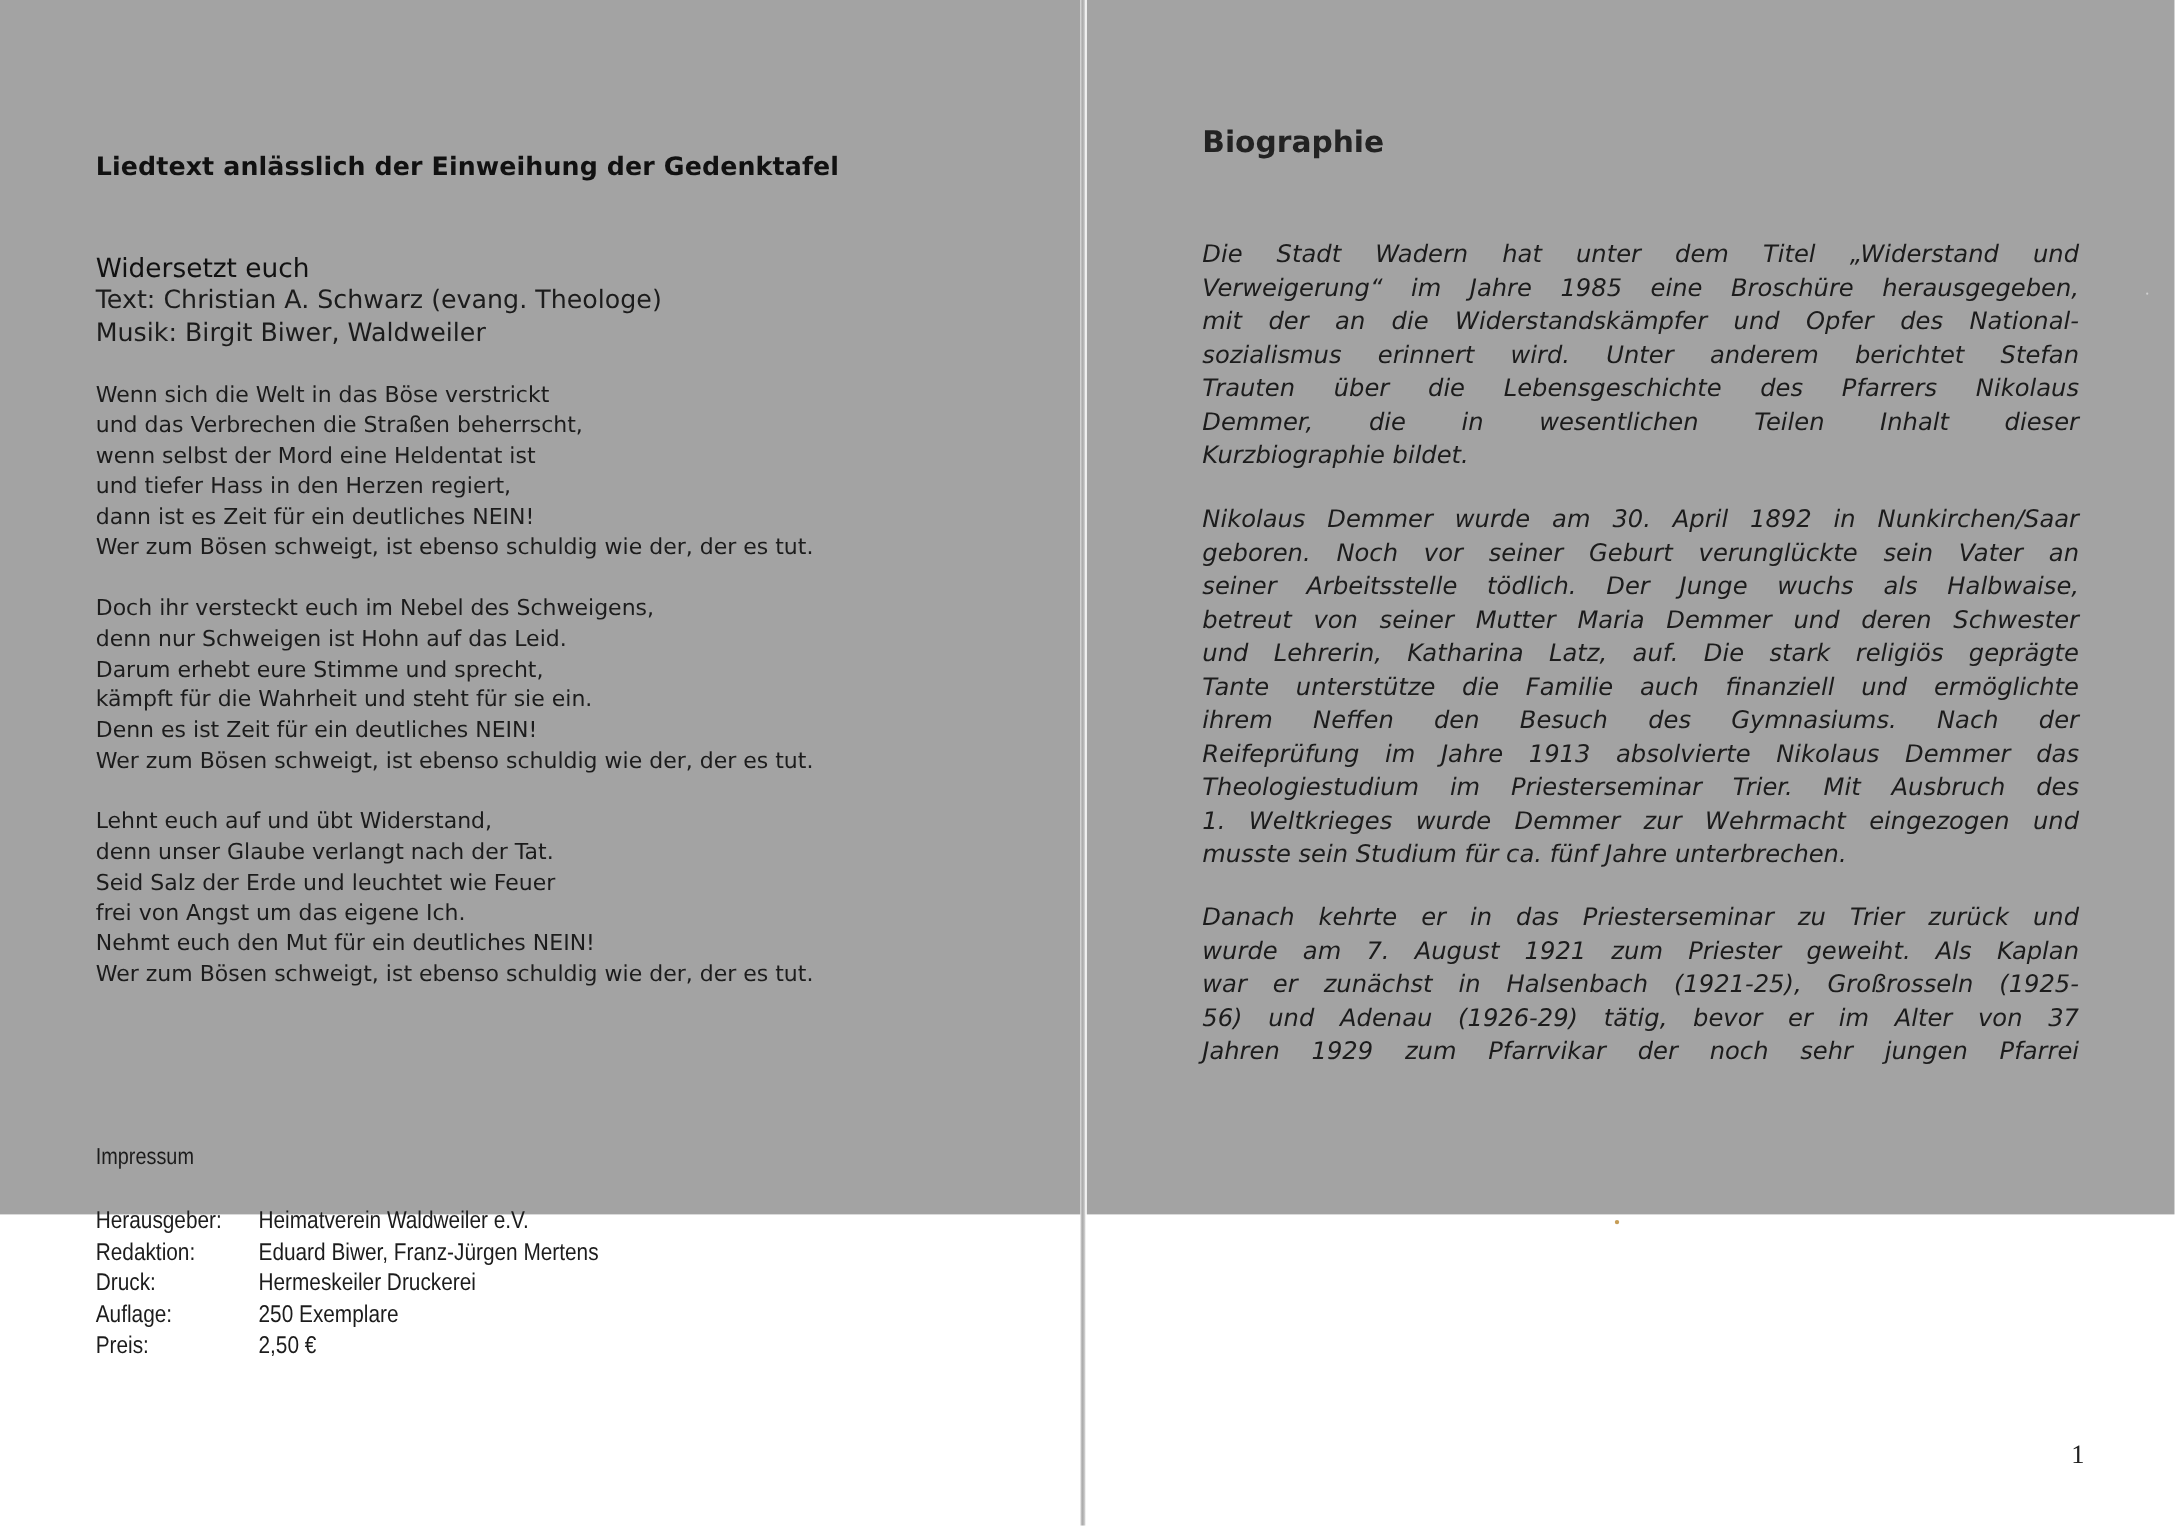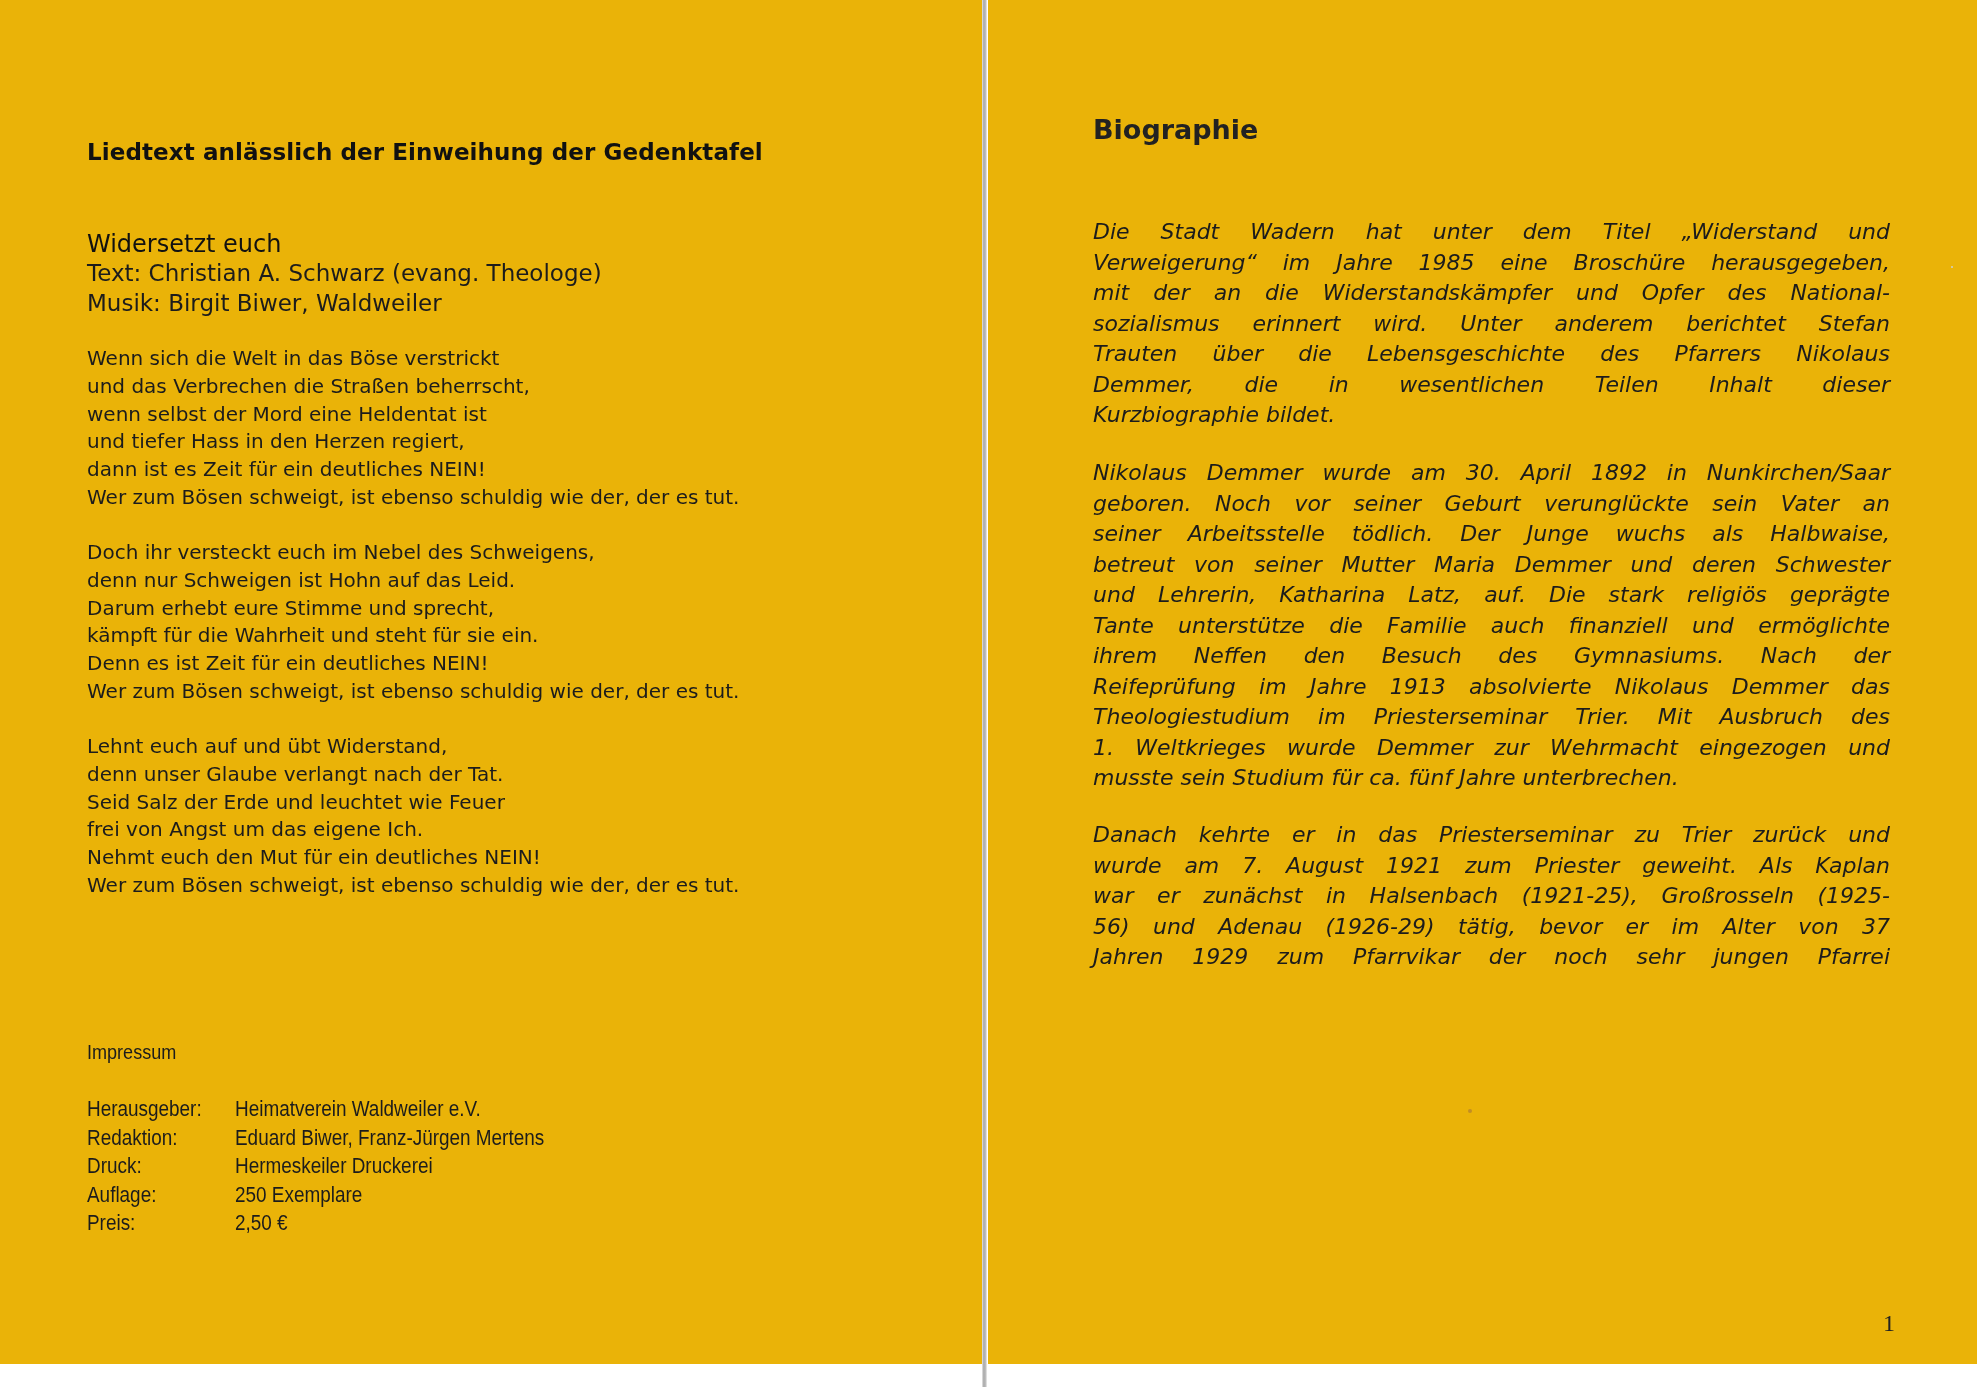--- a/index.html
+++ b/index.html
@@ -11,22 +11,22 @@
     width: 1977px;
     height: 1387px;
     position: relative;
     overflow: hidden;
     color: #1a1a1a;
     font-family: "DejaVu Sans", sans-serif;
   }
   .page {
     position: absolute;
     top: 0;
-    height: 1364px;
-    background: #eab308;
+    height: 1104px;
+    background: #a3a3a3;
   }
   .page-left { left: 0; width: 984px; }
   .page-right { left: 988px; width: 989px; }
 
   .gutter {
     position: absolute;
     left: 982px;
     top: 0;
     width: 5px;
     height: 1387px;

